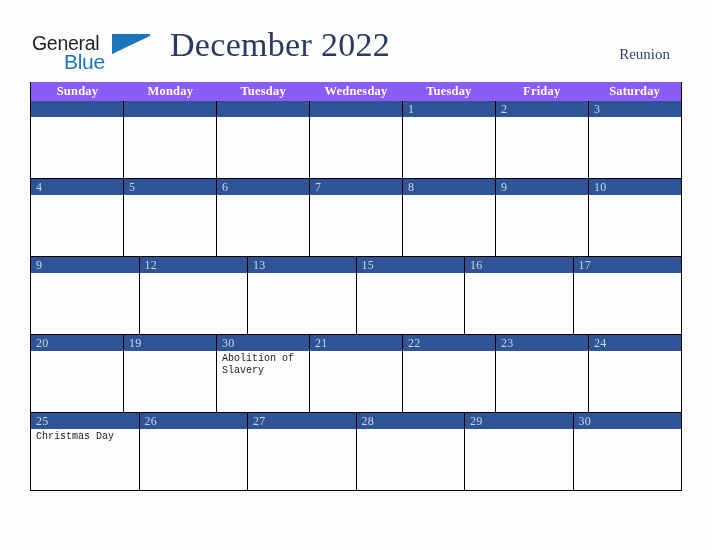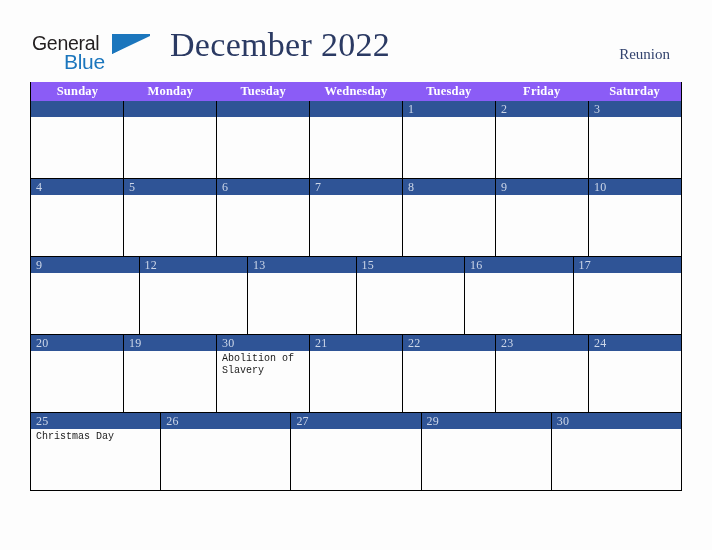--- a/index.html
+++ b/index.html
@@ -300,20 +300,23 @@
               <div class="event">Christmas Day</div>
             </div>
           </div>
           <div class="day">
             <div class="daynum-band">26</div>
           </div>
           <div class="day">
             <div class="daynum-band">27</div>
           </div>
           <div class="day">
+            <div class="daynum-band">28</div>
+          </div>
+          <div class="day">
             <div class="daynum-band">29</div>
           </div>
           <div class="day">
             <div class="daynum-band">30</div>
           </div>
         </div>
       </div>
 
   </div>
 </div>

